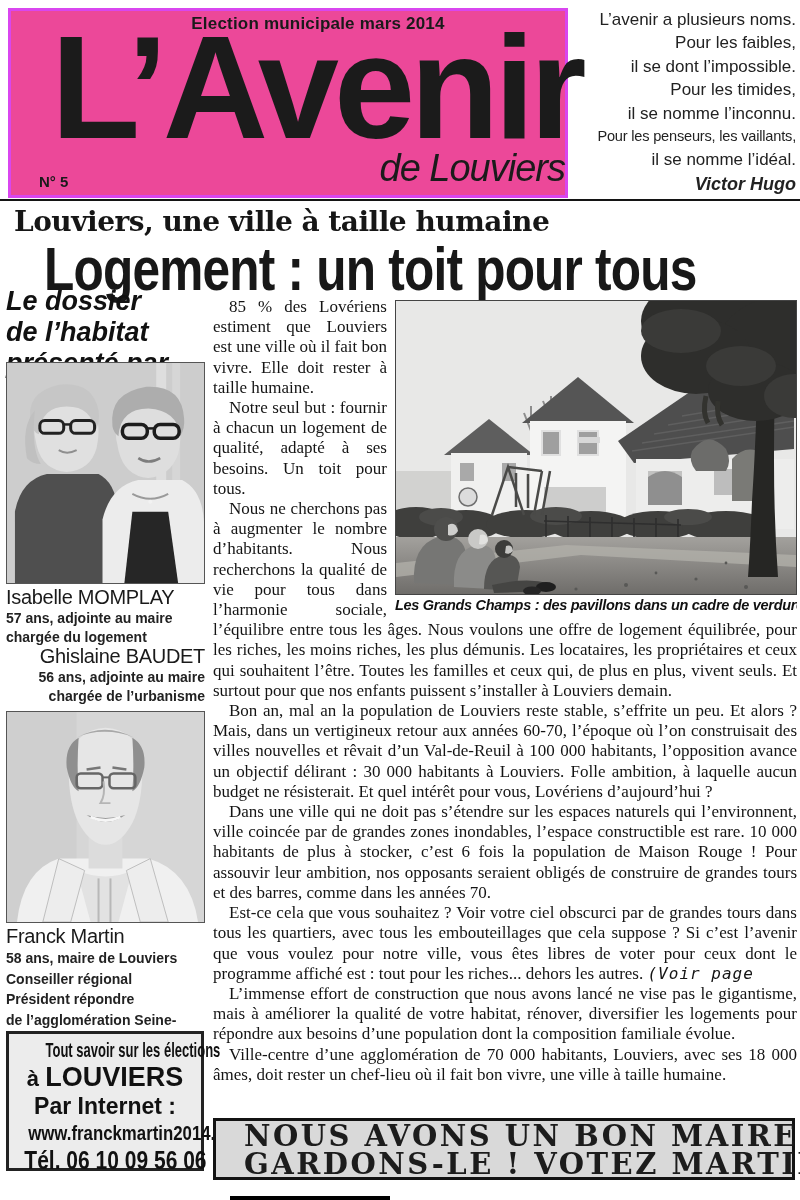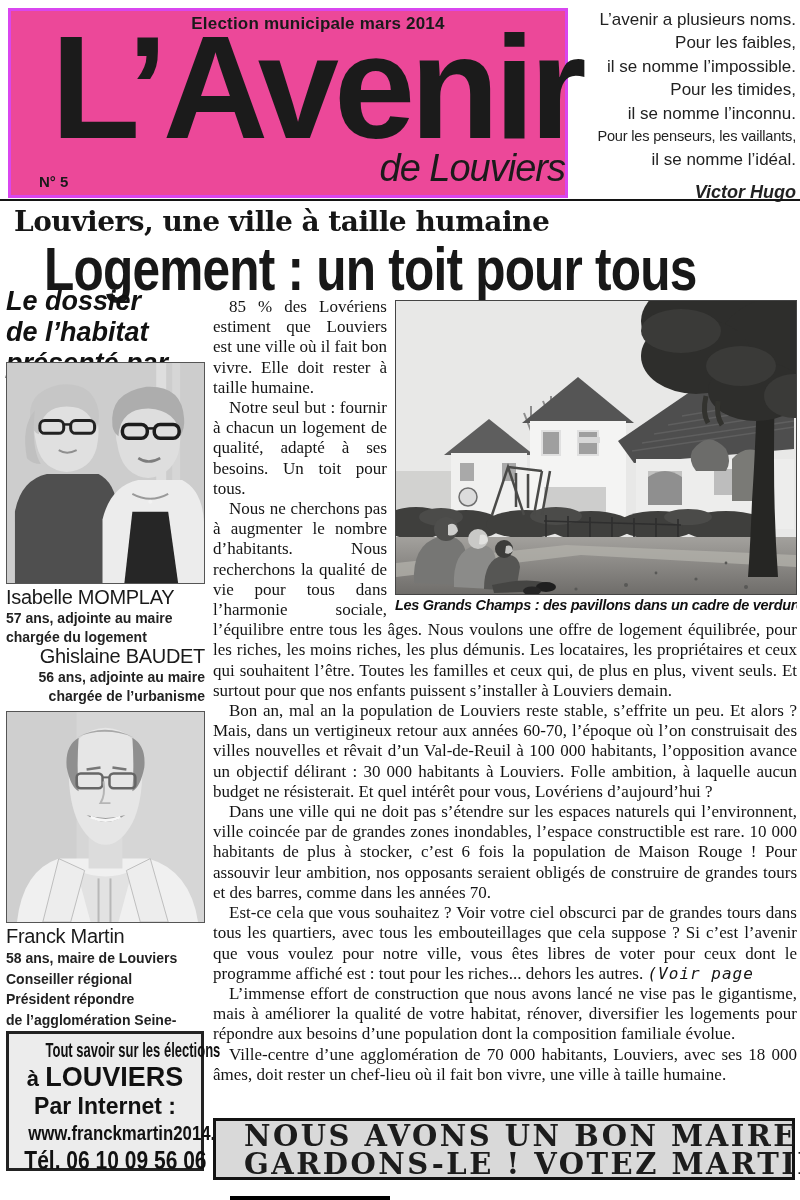--- a/index.html
+++ b/index.html
@@ -30,21 +30,21 @@
   }
   .masthead-issue { position:absolute; left:28px; bottom:5px; font-size:15px; font-weight:bold; }
 
   
   .quote {
     position:absolute; right:4px; top:8px; width:226px; height:188px;
     font-size:17px; line-height:23.4px; color:#222;
   }
   .quote-line { float:right; clear:both; white-space:nowrap; }
   .quote-line:nth-child(6) { font-size:14.6px; letter-spacing:-.2px; }
-  .quote-author { float:right; clear:both; font-weight:bold; font-style:italic; font-size:18px; margin-top:9px; }
+  .quote-author { float:right; clear:both; font-weight:bold; font-style:italic; font-size:18px; margin-top:1px; }
   .top-rule { position:absolute; left:0; top:199px; width:800px; height:2px; background:#141414; }
 
   
   .headline-kicker {
     position:absolute; left:14px; top:205px;
     font-family:"DejaVu Serif", serif; font-weight:bold;
     font-size:28px; letter-spacing:-.5px; color:#161616; white-space:nowrap;
   }
   .headline-title {
     position:absolute; left:44px; top:233px;
@@ -116,21 +116,21 @@
 <div class="masthead-box">
   <div class="masthead-kicker">Election municipale mars 2014</div>
   <div class="masthead-title">L’Avenir</div>
   <div class="masthead-subtitle">de Louviers</div>
   <div class="masthead-issue">N° 5</div>
 </div>
 
 <div class="quote">
   <div class="quote-line">L’avenir a plusieurs noms.</div>
   <div class="quote-line">Pour les faibles,</div>
-  <div class="quote-line">il se nomme l’impossible.</div>
+  <div class="quote-line">il se dont l’impossible.</div>
   <div class="quote-line">Pour les timides,</div>
   <div class="quote-line">il se nomme l’inconnu.</div>
   <div class="quote-line">Pour les penseurs, les vaillants,</div>
   <div class="quote-line">il se nomme l’idéal.</div>
   <div class="quote-author">Victor Hugo</div>
 </div>
 
 <div class="top-rule"></div>
 
 <div class="headline-kicker">Louviers, une ville à taille humaine</div>

